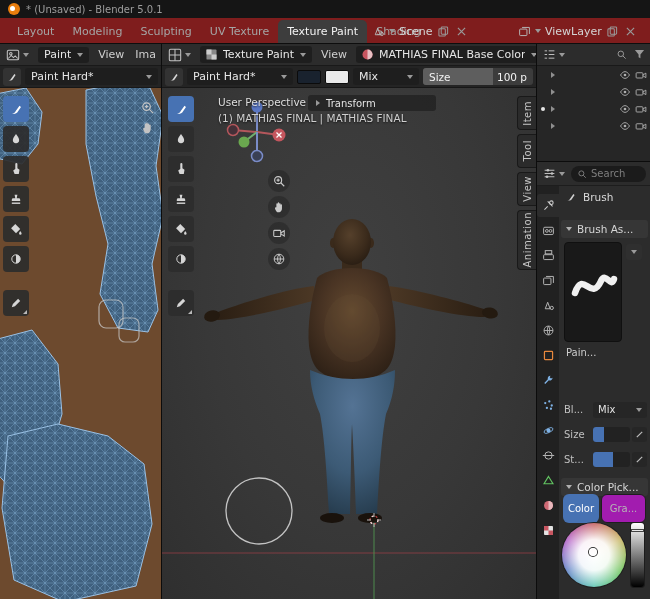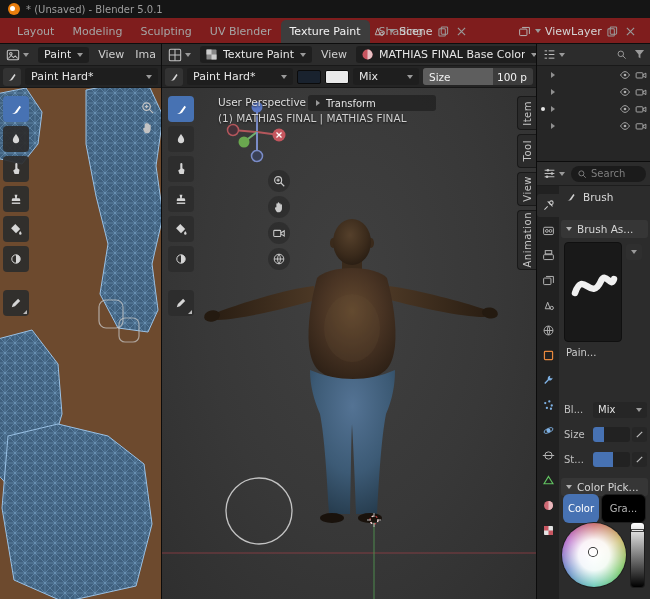--- a/index.html
+++ b/index.html
@@ -76,21 +76,21 @@
 .pwid{position:absolute;left:34px;right:3px;height:16px;display:flex;gap:2px;align-items:center}
 .pdd{flex:1;height:16px;background:#262626;border-radius:3px;display:flex;align-items:center;justify-content:space-between;padding:0 5px;color:#e2e2e2}
 .psld{flex:1;height:15px;background:#222;border-radius:3px;position:relative;overflow:hidden}
 .psld .pf{position:absolute;left:0;top:0;bottom:0;background:#4772b3}
 .pbtn{width:15px;height:15px;background:#262626;border-radius:3px;display:flex;align-items:center;justify-content:center;color:#bdbdbd;flex:none}
 .bpreview{position:absolute;left:5px;top:56px;width:58px;height:100px;background:#191919;border:1px solid #101010;border-radius:4px;overflow:hidden}
 .bchevbtn{position:absolute;left:67px;top:58px;width:16px;height:16px;background:#2f2f2f;border-radius:3px;display:flex;align-items:center;justify-content:center}
 .bname{position:absolute;left:7px;top:161px;color:#cdcdcd}
 .ctab{height:29px;display:flex;align-items:center;justify-content:center;border-radius:6px;color:#d6d6d6}
 .ctab.on{background:#4772b3;color:#fff}
-.ctab.off{background:#000000;border:1px solid #1e1e1e;color:#b5b5b5}
+.ctab.off{background:#a21caf;border:1px solid #1e1e1e;color:#b5b5b5}
 .wheel{position:absolute;left:3px;top:337px;width:64px;height:64px;border-radius:50%;
  background:radial-gradient(circle,#ffffff 0%,rgba(255,255,255,.92) 34%,rgba(255,255,255,0) 72%),
  conic-gradient(#c96a6a,#c9b86a,#7ac96a,#6ac9b8,#6a8ac9,#b86ac9,#c96a6a);box-shadow:0 0 0 1px #1e1e1e}
 .wcur{position:absolute;left:27px;top:25px;width:8px;height:8px;border:1.5px solid #fff;border-radius:50%;box-shadow:0 0 0 1px #333}
 .vslider{position:absolute;left:72px;top:337px;width:13px;height:64px;border-radius:3px;background:linear-gradient(#ffffff,#000000);box-shadow:0 0 0 1px #1c1c1c}
 .vhandle{position:absolute;left:0;right:0;top:6px;height:3px;background:#e8e8e8;border:1px solid #444}
 </style>
 </head>
 <body>
 
@@ -99,21 +99,21 @@
   <div class="titlebar">
     <div class="blogo"></div>
     <div class="t">* (Unsaved) - Blender 5.0.1</div>
   </div>
 
   <div class="topbar">
     <div class="tabs">
       <div class="wtab">Layout</div>
       <div class="wtab">Modeling</div>
       <div class="wtab">Sculpting</div>
-      <div class="wtab">UV Blender</div>
+      <div class="wtab">UV Texture</div>
       <div class="wtab active">Texture Paint</div>
       <div class="wtab">Shading</div>
     </div>
     <div class="topwid" style="left:372px">
       <span class="ic">
           <svg width="13" height="13" viewBox="0 0 16 16" fill="none" stroke="currentColor" stroke-width="1.2">
             <path d="M4 12l3-8 3 8z"></path>
             <circle cx="12" cy="11" r="2"></circle>
           </svg>
         </span>

